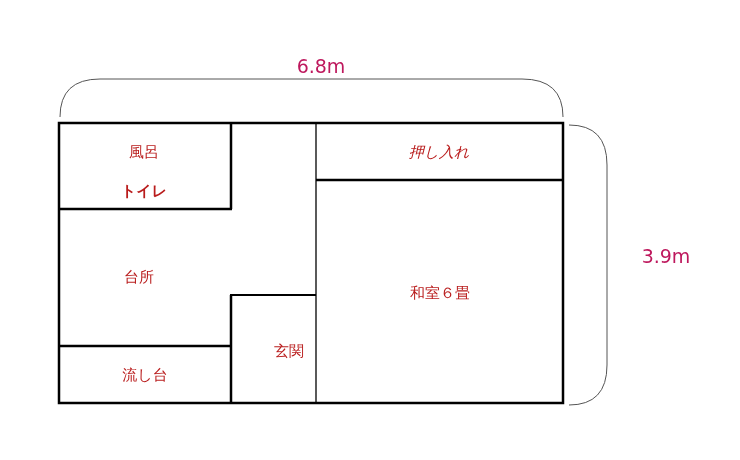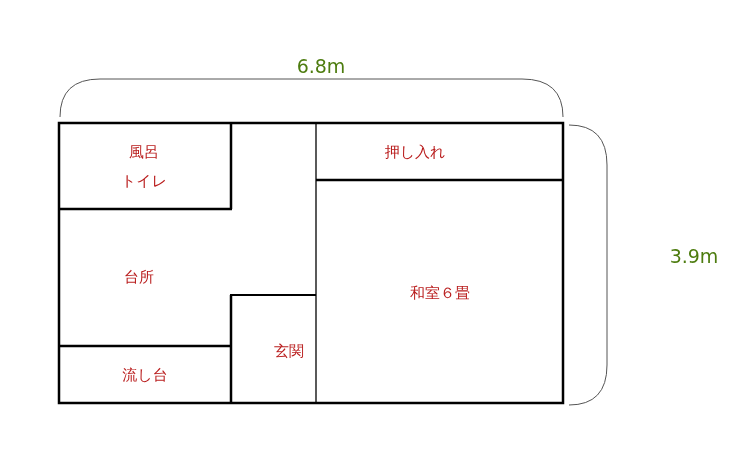--- a/index.html
+++ b/index.html
@@ -1,19 +1,19 @@
 <!DOCTYPE html>
 <html><head>
 <meta charset="utf-8">
 <style>
   html,body{margin:0;padding:0;background:#ffffff;}
   body{width:740px;height:460px;position:relative;overflow:hidden;font-family:"DejaVu Sans",sans-serif;}
   svg{position:absolute;left:0;top:0;}
   .label{position:absolute;color:#b91c1c;font-size:15px;text-align:center;white-space:nowrap;transform:translate(-50%,-50%);}
-  .dim{position:absolute;color:#4d7c0f;font-size:19px;white-space:nowrap;transform:translate(-50%,-50%);}
+  .dim{position:absolute;color:#be185d;font-size:19px;white-space:nowrap;transform:translate(-50%,-50%);}
 </style>
 </head>
 <body>
 
 <svg width="740" height="460">
 
   <path d="M60,117 Q60,79 100,79 L522,79 Q563,79 563,117" fill="none" stroke="#555" stroke-width="1"></path>
 
   <path d="M569,125 Q607,125 607,165 L607,365 Q607,405 569,405" fill="none" stroke="#555" stroke-width="1"></path>
 
@@ -26,21 +26,21 @@
 
   <line x1="231" y1="295" x2="231" y2="403" stroke="#000" stroke-width="2.5"></line>
   <line x1="230" y1="295" x2="316" y2="295" stroke="#000" stroke-width="2"></line>
 
   <line x1="316" y1="123" x2="316" y2="403" stroke="#000" stroke-width="1.3"></line>
 
   <line x1="316" y1="180" x2="563" y2="180" stroke="#000" stroke-width="2.5"></line>
 </svg>
 
 <div class="dim" style="left:321px;top:66px;">6.8m</div>
-<div class="dim" style="left:666px;top:256px;margin-left:28px;">3.9m</div>
+<div class="dim" style="left:666px;top:256px;">3.9m</div>
 
 <div class="label" style="left:144px;top:152px;">風呂</div>
-<div class="label" style="left:144px;top:181px;">トイレ</div>
+<div class="label" style="left:144px;top:191px;font-weight:bold;">トイレ</div>
 <div class="label" style="left:139px;top:277px;">台所</div>
 <div class="label" style="left:145px;top:375px;font-family:Liberation Serif, serif;">流し台</div>
 <div class="label" style="left:289px;top:351px;">玄関</div>
-<div class="label" style="left:415px;top:152px;">押し入れ</div>
+<div class="label" style="left:439px;top:152px;font-style:italic;">押し入れ</div>
 <div class="label" style="left:440px;top:293px;text-align:right;">和室６畳</div>
 
 </body></html>

